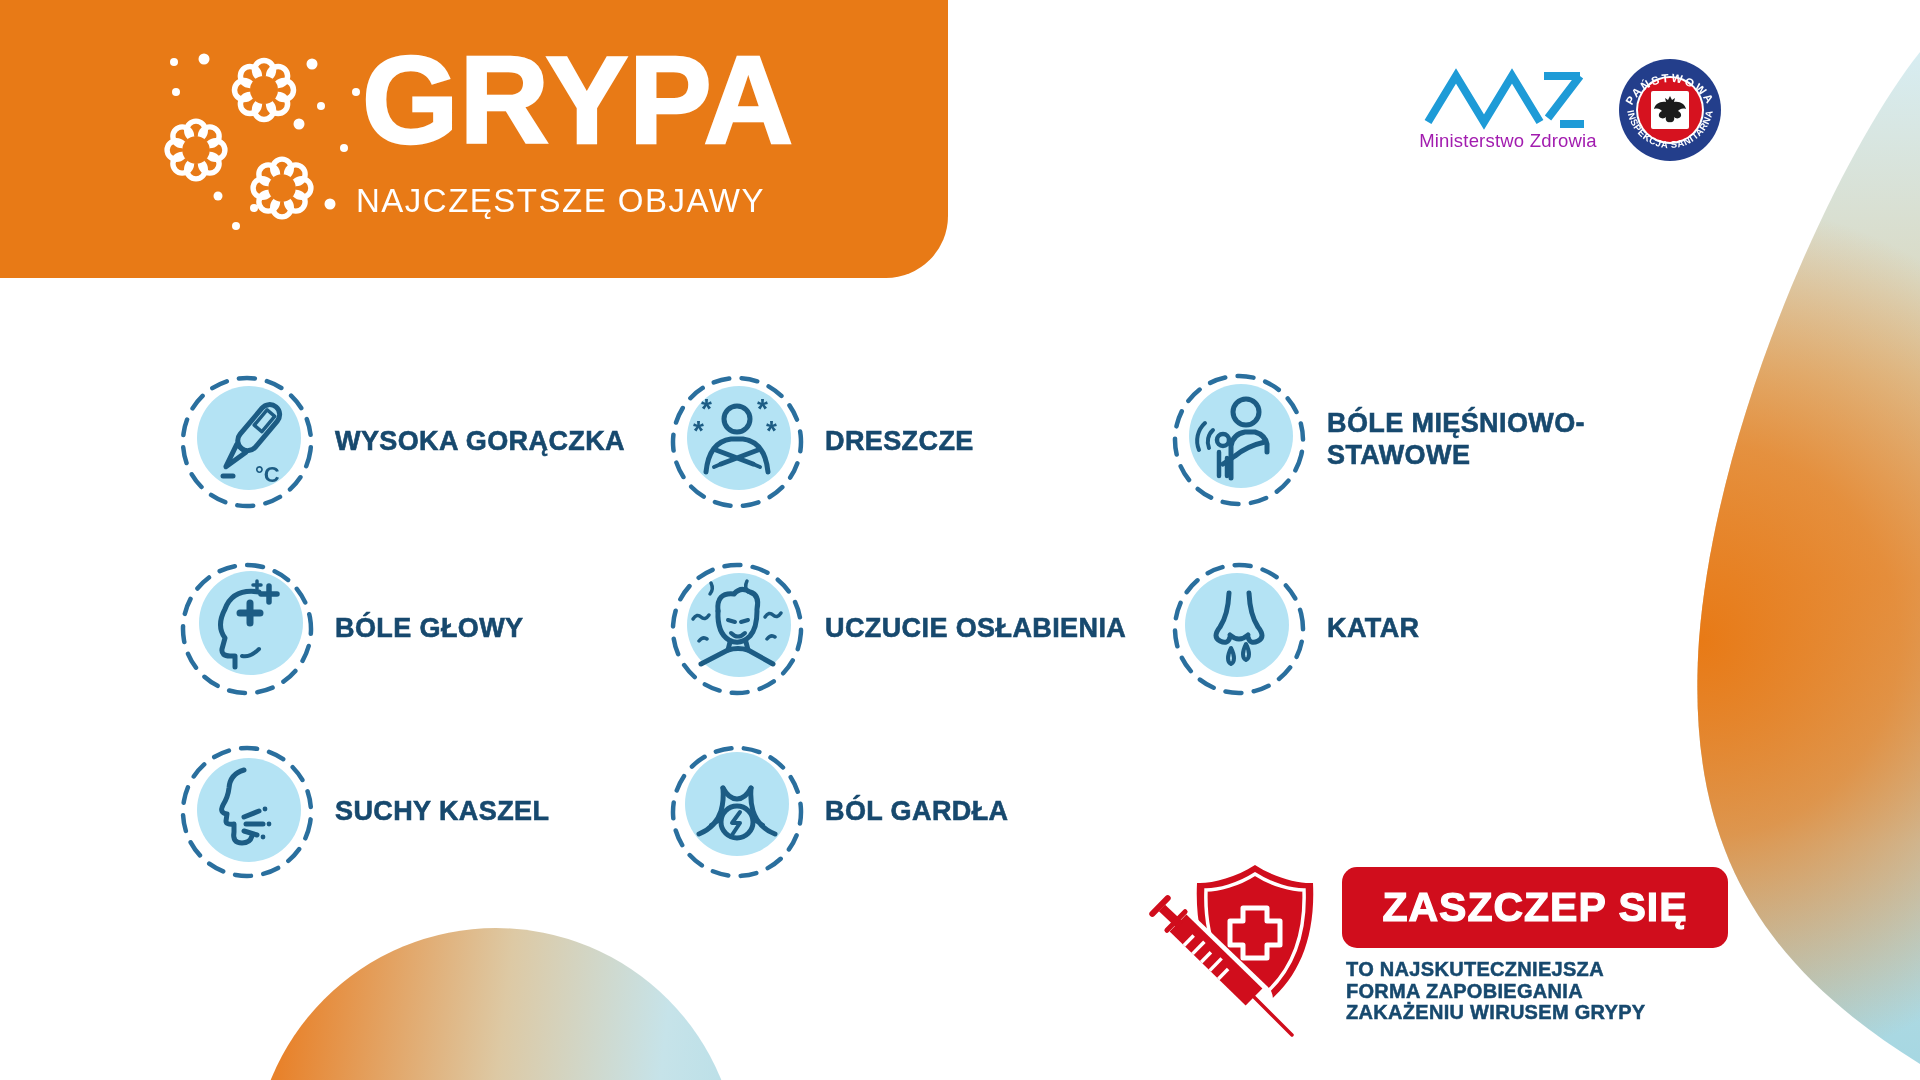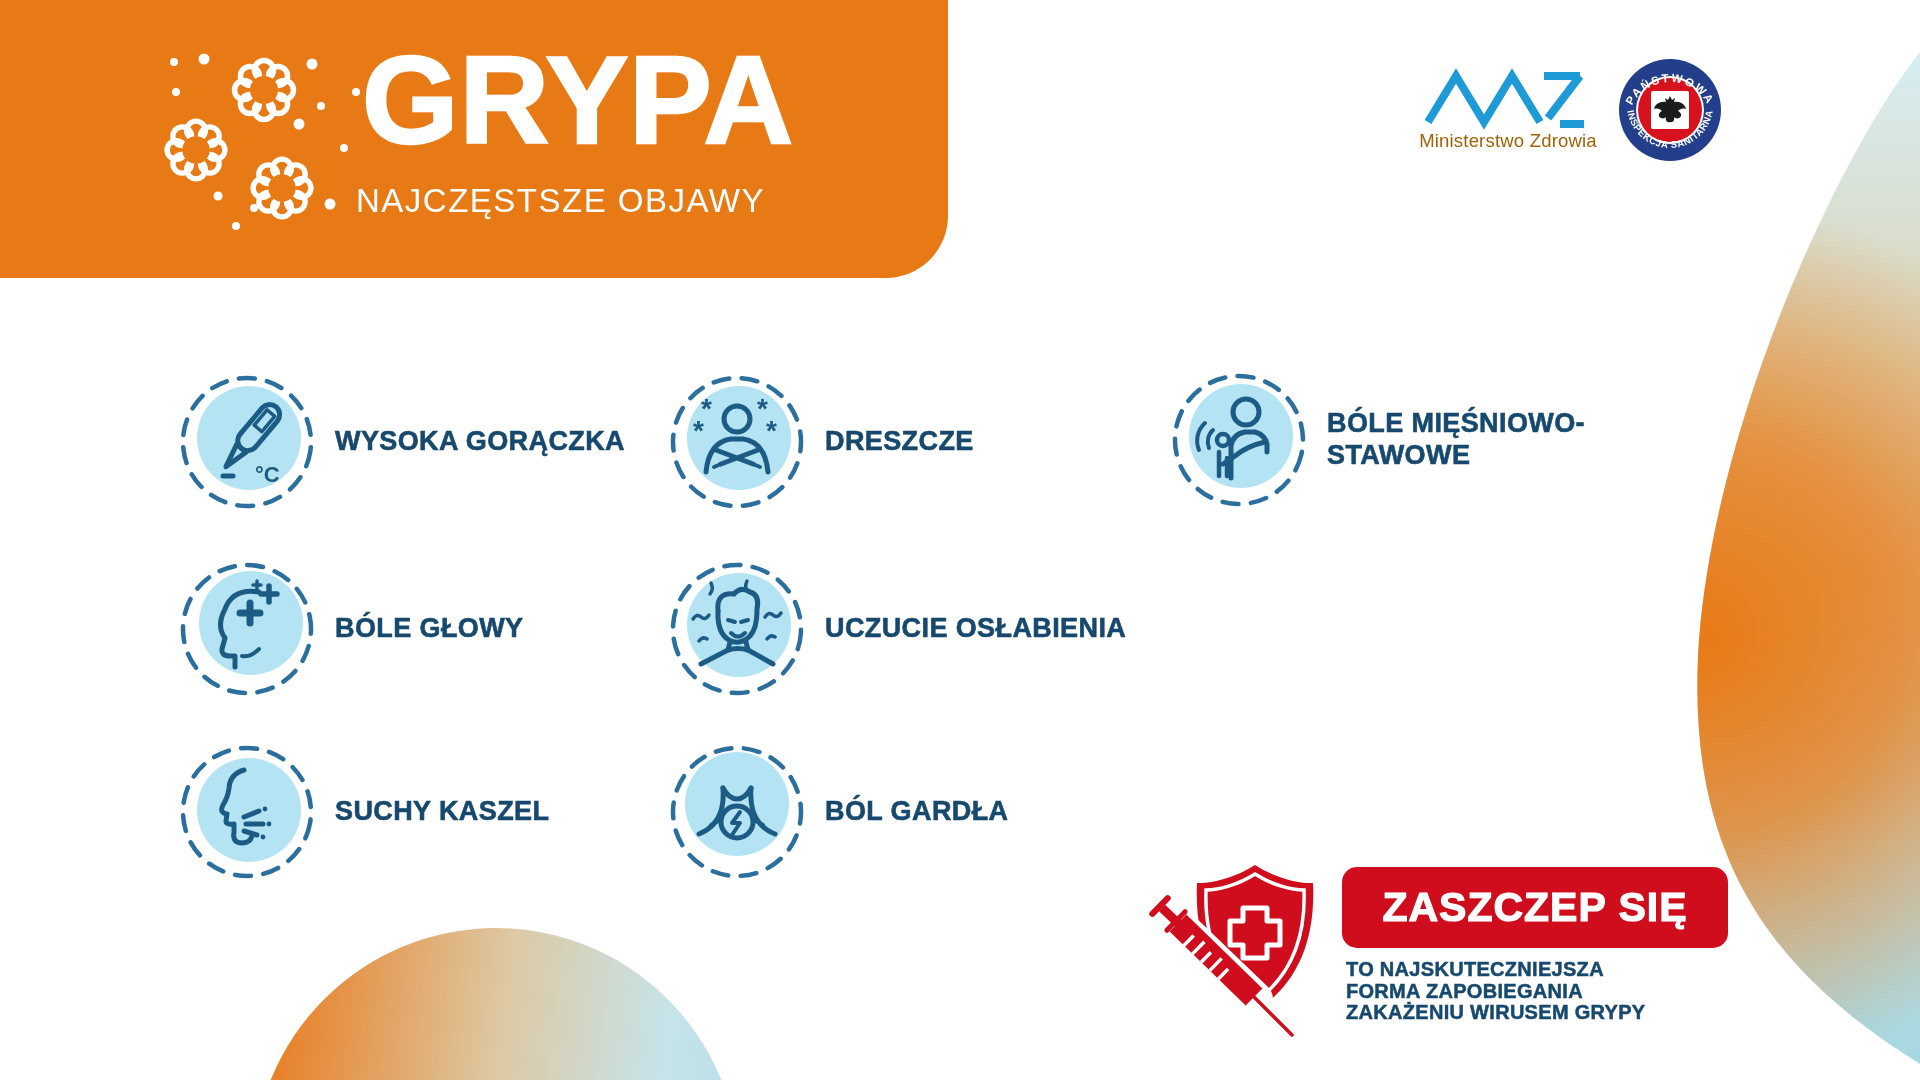--- a/index.html
+++ b/index.html
@@ -14,21 +14,21 @@
   .header{position:absolute;left:0;top:0;width:948px;height:278px;background:#E87A16;
           border-bottom-right-radius:62px;}
   .title{position:absolute;left:350px;top:38px;font-size:124px;font-weight:800;line-height:1;
          color:#fff;letter-spacing:1px;margin-left:12px;-webkit-text-stroke:2.5px #fff;}
   .subtitle{position:absolute;left:356px;top:182px;font-size:33px;font-weight:400;color:#fff;
             letter-spacing:1.5px;}
   .virus-decor{position:absolute;left:158px;top:46px;}
   
   .mz-logo{position:absolute;left:1422px;top:60px;width:176px;}
   .mz-name{position:absolute;left:1418px;top:130px;width:180px;text-align:center;font-size:18.5px;
-           color:#a16207;letter-spacing:0.2px;}
+           color:#a21caf;letter-spacing:0.2px;}
   .san-badge{position:absolute;left:1616px;top:56px;}
   svg text{font-family:"Liberation Sans",sans-serif;}
   
   .symptom{position:absolute;display:flex;align-items:center;gap:16px;}
   .sym-icon{width:144px;height:144px;flex:0 0 auto;}
   .sym-label{font-size:27px;font-weight:800;color:#17496E;letter-spacing:0.4px;line-height:1.18;
              -webkit-text-stroke:0.6px #17496E;}
   .wide{width:330px;}
   .art{stroke:#1C5C84;stroke-width:5;fill:none;stroke-linecap:round;stroke-linejoin:round;}
   
@@ -229,20 +229,36 @@
             <path d="M78,38 q4,-6 8,-2 q4,4 8,-2"></path>
             <path d="M24,4 q3,6 -1,11 M60,2 q-3,6 1,11"></path>
             <path d="M12,62 q4,-5 8,-2 M80,60 q4,-5 8,-2"></path>
           </g>
         </g>
       </svg>
     </div>
     <div class="sym-label">UCZUCIE OSŁABIENIA</div>
   </div>
 
+  <div class="symptom" style="left:1167px;top:557px">
+    <div class="sym-icon">
+      <svg width="144" height="144" viewBox="0 0 144 144">
+        <circle cx="70" cy="68" r="52" fill="#B4E3F4"></circle>
+        <circle cx="72" cy="72" r="64" fill="none" stroke="#2A6F9E" stroke-width="4.5" stroke-dasharray="16 12.4" stroke-linecap="round" transform="rotate(-14 72 72)"></circle>
+        <g class="art" transform="translate(22,22)">
+          <path d="M40,14 Q39,36 31,48 Q23,58 31,62 Q39,66 41,58"></path>
+          <path d="M60,14 Q61,36 69,48 Q77,58 69,62 Q61,66 59,58"></path>
+          <path d="M41,56 Q50,64 59,56"></path>
+          <path d="M42,69 C38,77 38,83 42,85 C46,83 46,77 42,69 Z" stroke-width="4"></path>
+          <path d="M57,65 C53,73 53,79 57,81 C61,79 61,73 57,65 Z" stroke-width="4"></path>
+        </g>
+      </svg>
+    </div>
+    <div class="sym-label">KATAR</div>
+  </div>
 
   <div class="symptom" style="left:175px;top:740px">
     <div class="sym-icon">
       <svg width="144" height="144" viewBox="0 0 144 144">
         <circle cx="74" cy="70" r="52" fill="#B4E3F4"></circle>
         <circle cx="72" cy="72" r="64" fill="none" stroke="#2A6F9E" stroke-width="4.5" stroke-dasharray="16 12.4" stroke-linecap="round" transform="rotate(10 72 72)"></circle>
         <g class="art" transform="translate(22,22)">
           <path d="M47,8 Q33,12 32,26 Q31,35 26,43 Q22,51 30,52 L29,59 Q29,63 37,62 L37,70 Q35,81 45,81 Q53,81 55,74"></path>
           <path d="M47,55 L62,49"></path>
             <circle cx="68" cy="47" r="2.4" fill="#1C5C84" stroke="none"></circle>

